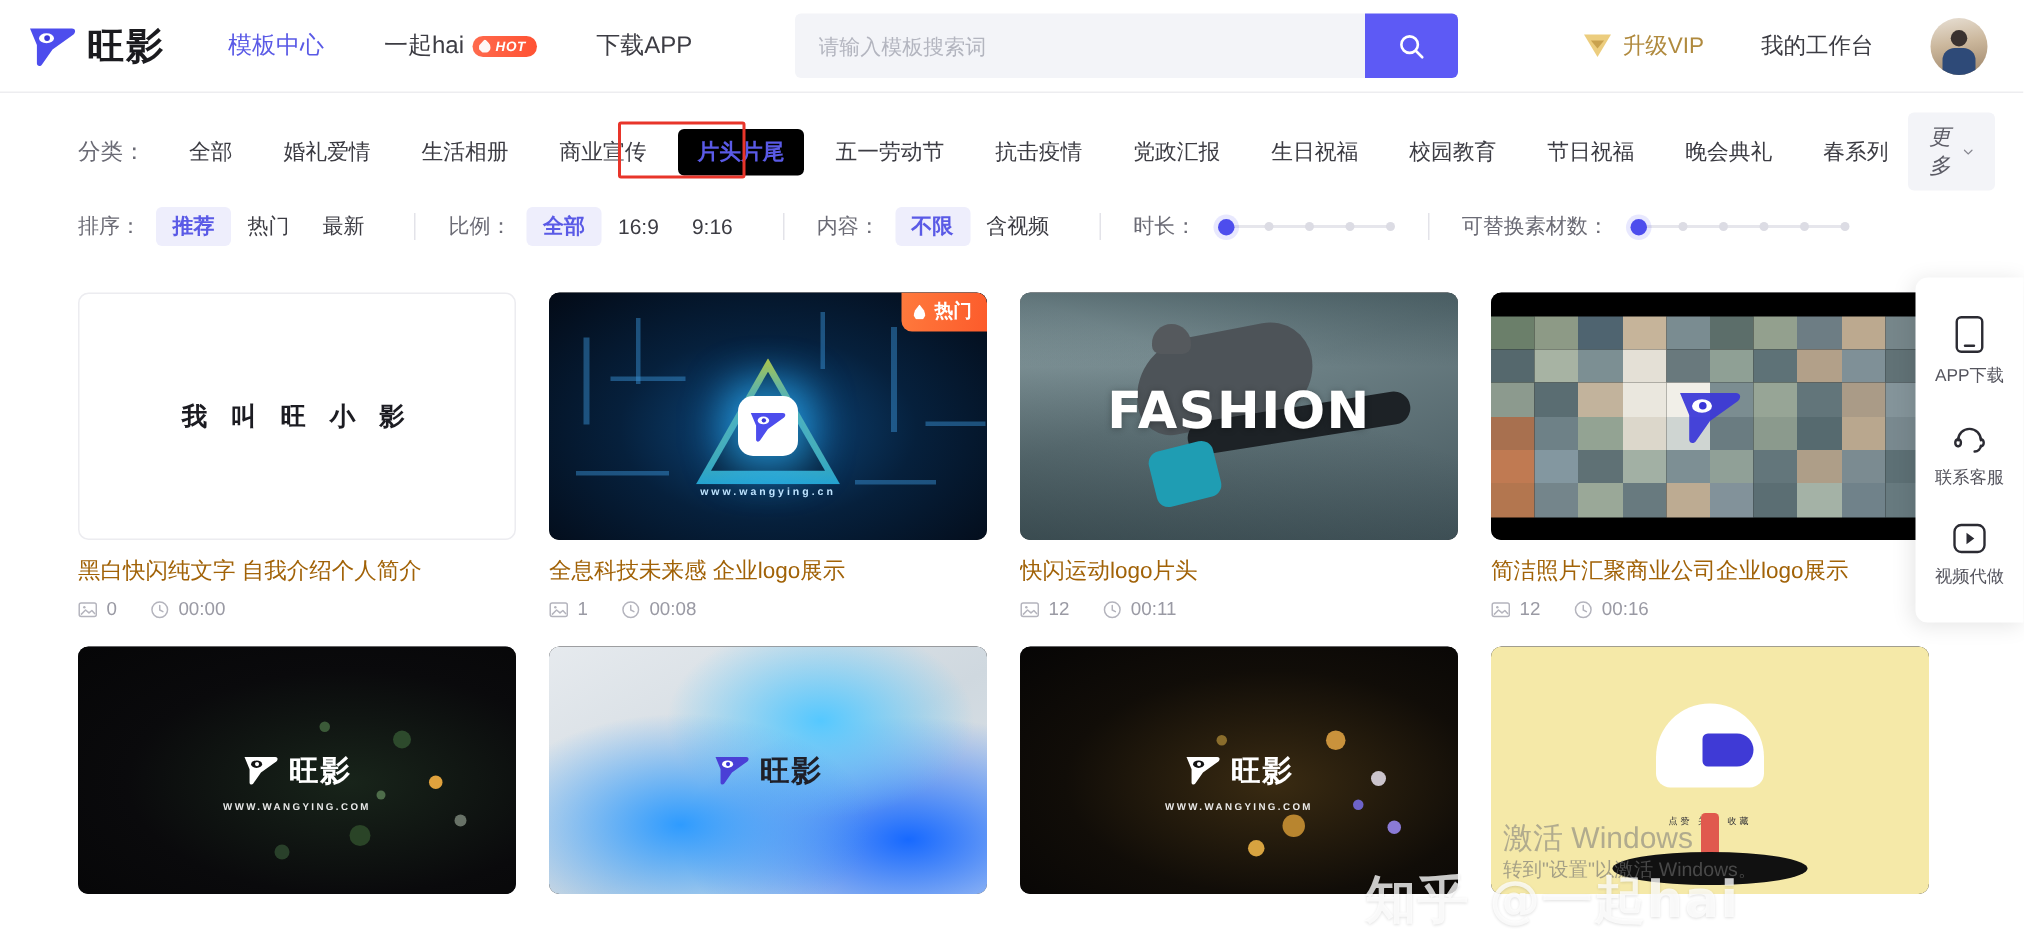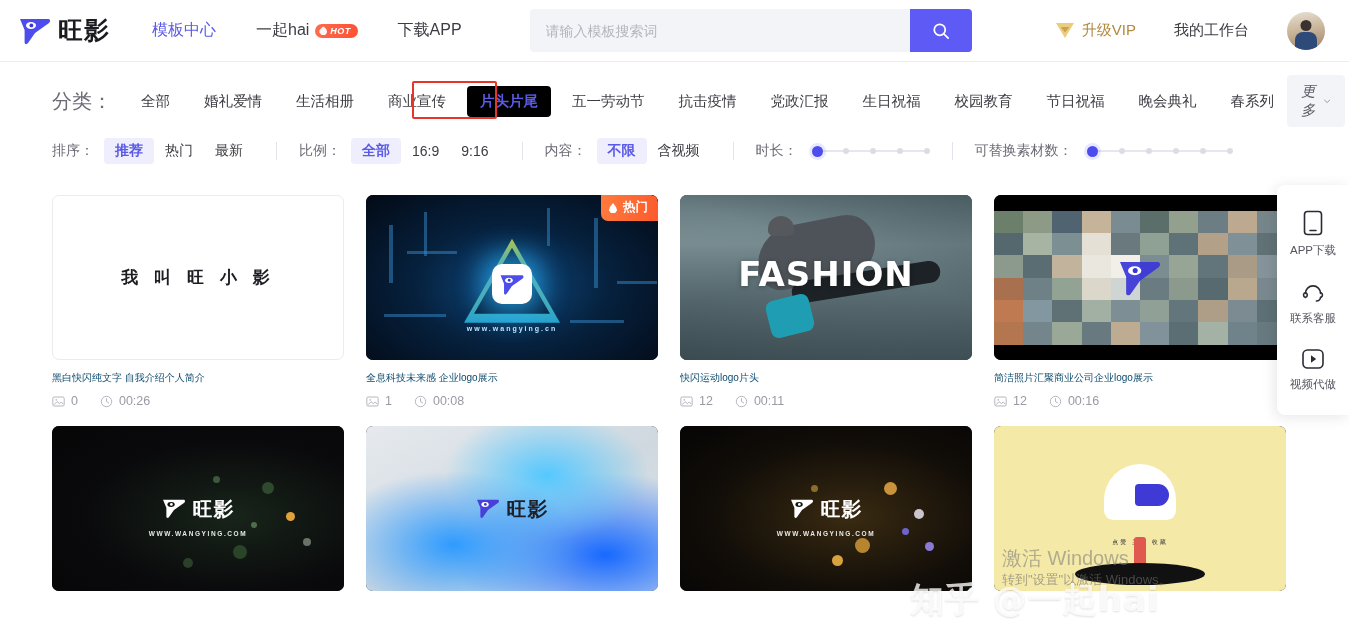--- a/index.html
+++ b/index.html
@@ -82,21 +82,21 @@
     transform: translateX(-50%);
     width: 11px; height: 11px; border-radius: 50%; background: #3a3230; z-index: 2;
   }
 
   
   .cat-bar {
     display: flex; align-items: center;
     height: 44px; margin: 17px 0 0 0; padding: 0 28px 0 52px;
     position: relative;
   }
-  .cat-label { font-size: 20px; color: #6b6b75; margin-right: 16px; white-space: nowrap; }
+  .cat-label { font-size: 15px; color: #6b6b75; margin-right: 16px; white-space: nowrap; }
   .cat-items { display: flex; align-items: center; gap: 8px; }
   .cat-item {
     font-size: 14.5px; color: #3c3c43; cursor: pointer;
     padding: 6px 13px; border-radius: 4px; white-space: nowrap;
   }
   .cat-item.active { color: #5a5ae6; background: #000000; font-weight: 600; }
   .cat-more {
     margin-left: auto; font-size: 14.5px; color: #5c5c66;
     background: #f3f4f8; border-radius: 4px; padding: 7px 14px;
     display: flex; align-items: center; gap: 5px; cursor: pointer; font-style: italic;
@@ -158,21 +158,21 @@
     padding: 4px 10px 5px 22px;
     border-radius: 0 7px 0 7px;
   }
   .hot-tag::before {
     content: ""; position: absolute; left: 8px; top: 50%;
     transform: translateY(-50%);
     width: 8px; height: 10px; background: #fff;
     clip-path: polygon(50% 0%, 88% 40%, 100% 72%, 78% 100%, 22% 100%, 0% 72%, 12% 40%);
   }
   .card-title {
-    font-size: 10px; color: #0c4a6e; margin-top: 11px;
+    font-size: 15px; color: #a16207; margin-top: 11px;
     white-space: nowrap; overflow: hidden; text-overflow: ellipsis;
   }
   .card-meta {
     display: flex; align-items: center; gap: 8px;
     margin-top: 9px; font-size: 12.5px; color: #9a9aa4;
   }
   .meta-item { display: flex; align-items: center; gap: 6px; }
   .meta-item + .meta-item { margin-left: 14px; }
 
   
@@ -466,21 +466,21 @@
           <circle cx="5.2" cy="6" r="1" fill="#b4b4bd"></circle>
           <path d="M2.4 12 L6.2 8.2 L9 10.6 L11.4 8.6 L14 11.4" fill="none" stroke="#b4b4bd" stroke-width="1.2" stroke-linejoin="round"></path>
         </svg>
         <span>0</span>
       </span>
       <span class="meta-item">
         <svg width="13" height="13" viewBox="0 0 16 16">
           <circle cx="8" cy="8" r="6.4" fill="none" stroke="#b4b4bd" stroke-width="1.2"></circle>
           <path d="M8 4.4 L8 8.2 L10.6 9.6" fill="none" stroke="#b4b4bd" stroke-width="1.2" stroke-linecap="round"></path>
         </svg>
-        <span>00:26</span>
+        <span>00:00</span>
       </span>
     </div>
   </div>
 
   <div class="card">
     <div class="thumb">
       <div class="art art-tech">
         <div class="beam" style="left:8%;top:18%;width:4px;height:58px;"></div>
         <div class="beam" style="left:14%;top:34%;width:50px;height:3px;"></div>
         <div class="beam" style="left:20%;top:10%;width:3px;height:44px;"></div>

